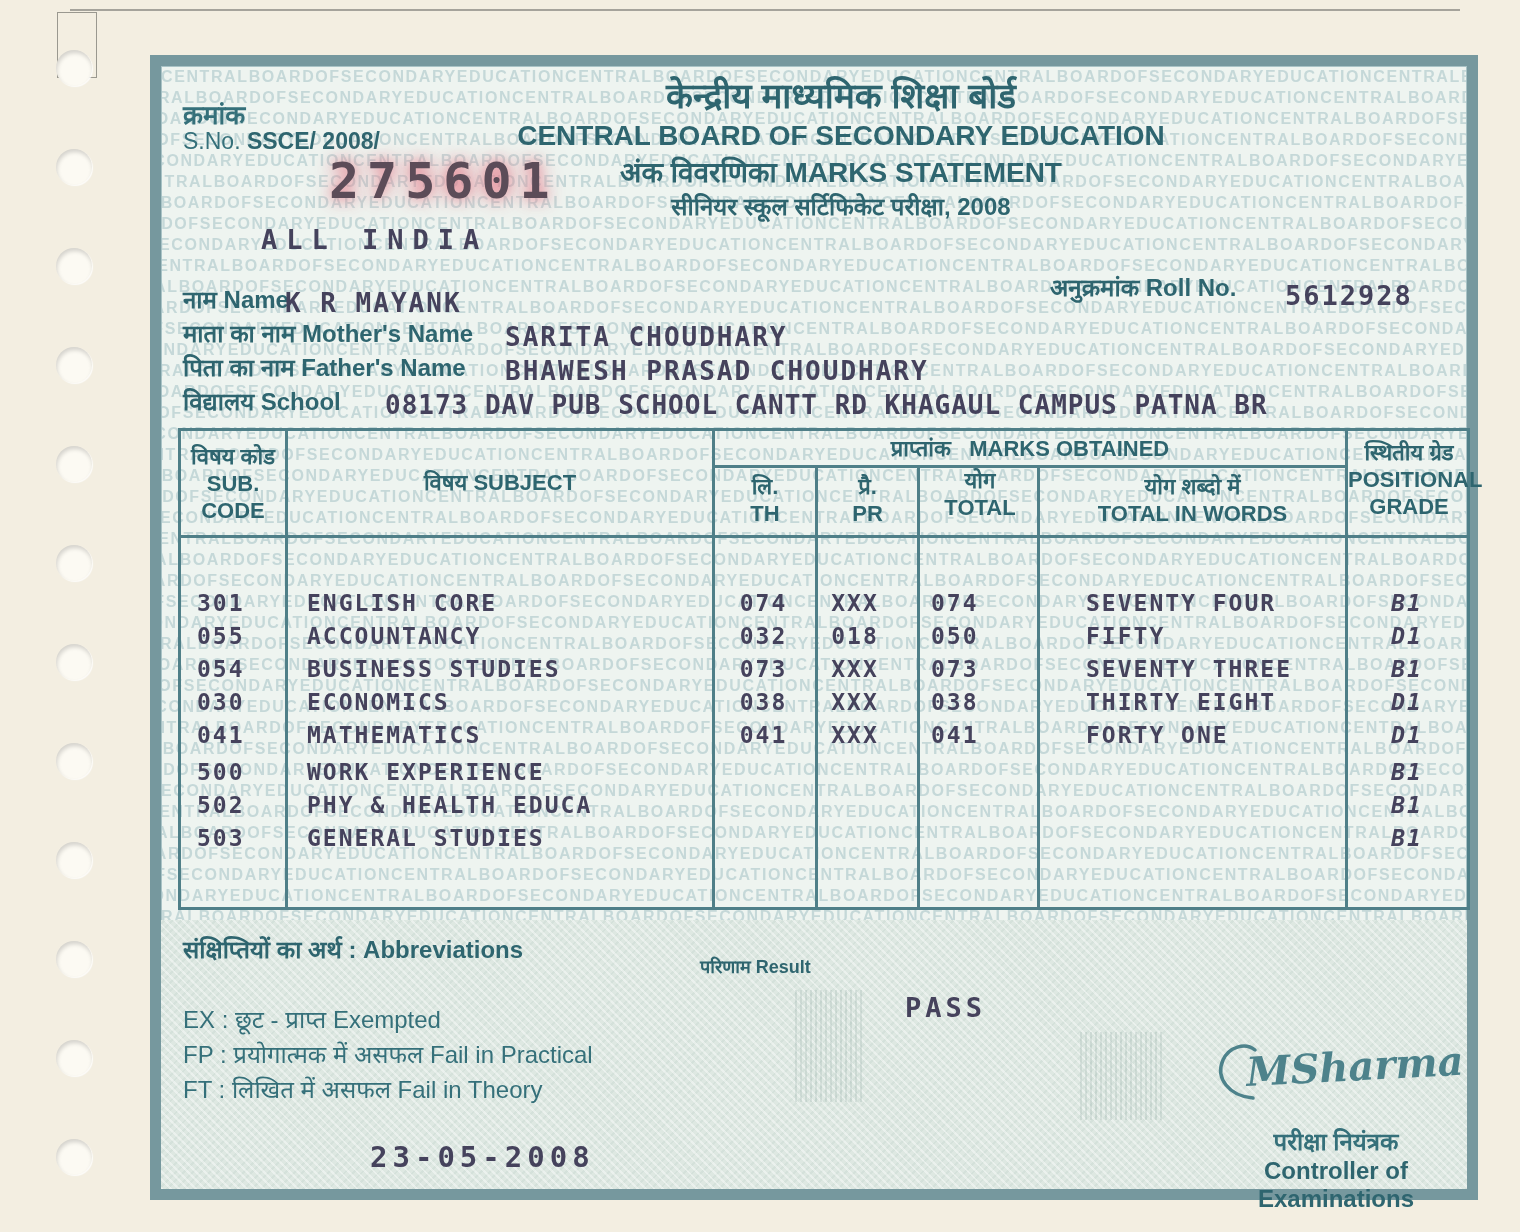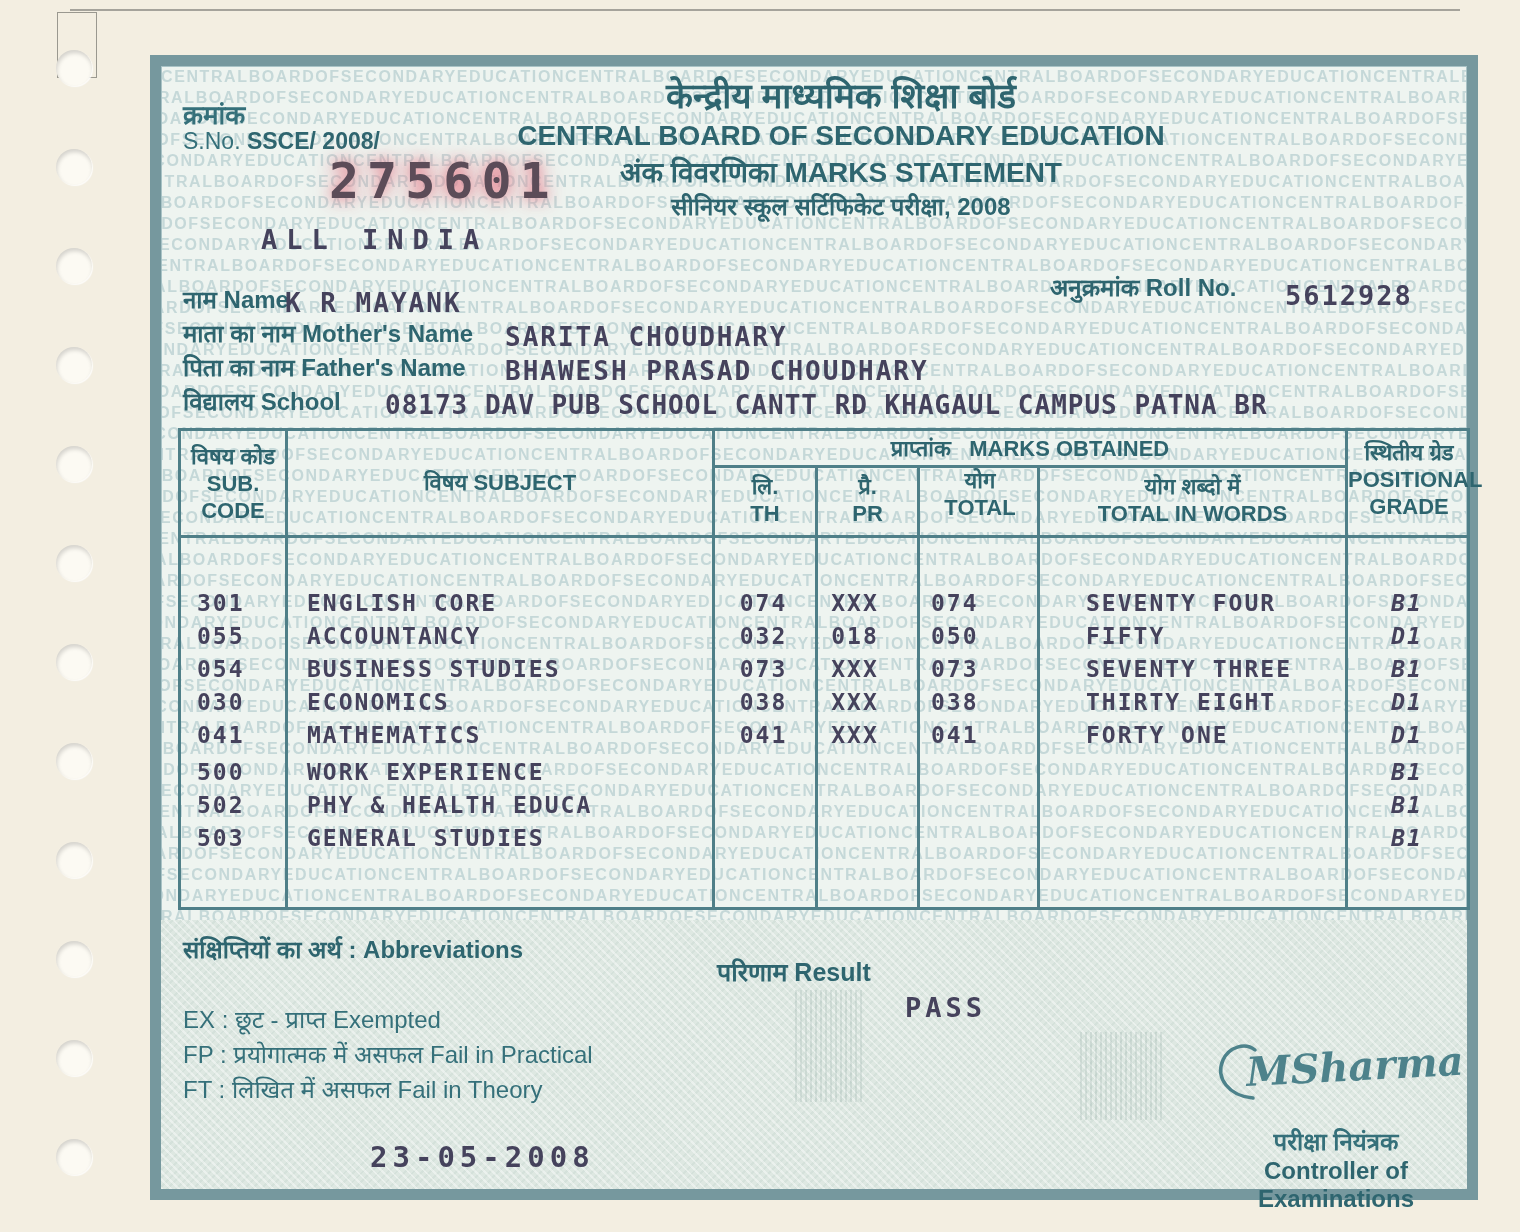--- a/index.html
+++ b/index.html
@@ -74,21 +74,21 @@
   .c-code{left:16px;width:86px;}
   .c-subject{left:126px;width:400px;}
   .c-th{left:531px;width:103px;text-align:center;}
   .c-pr{left:634px;width:80px;text-align:center;}
   .c-total{left:750px;width:110px;}
   .c-words{left:905px;width:262px;}
   .c-grade{left:1167px;width:118px;text-align:center;font-style:italic;}
   
   .abbr-title{left:22px;top:866px;font-size:24px;}
   .abbr-item{left:22px;font-size:24px;}
-  .result-lbl{left:556px;top:888px;font-size:25px;}
+  .result-lbl{left:539px;top:888px;font-size:18px;}
   .result-val{left:744px;top:918px;font-size:27px;letter-spacing:4px;}
   .place-lbl{left:22px;top:1055px;font-size:24px;line-height:31px;}
   .date-val{left:209px;top:1066px;font-size:29px;letter-spacing:5px;}
   .sig-block{left:1040px;top:968px;width:270px;text-align:center;}
   .controller-hi{font-size:24px;color:#35707a;font-weight:bold;}
   .controller-en{font-size:24px;color:#2e656f;font-weight:bold;}
   .stripes{position:absolute;opacity:.5;
     background:repeating-linear-gradient(90deg, rgba(140,165,160,.45) 0 2px, transparent 2px 5px);}
 </style>
 </head>

